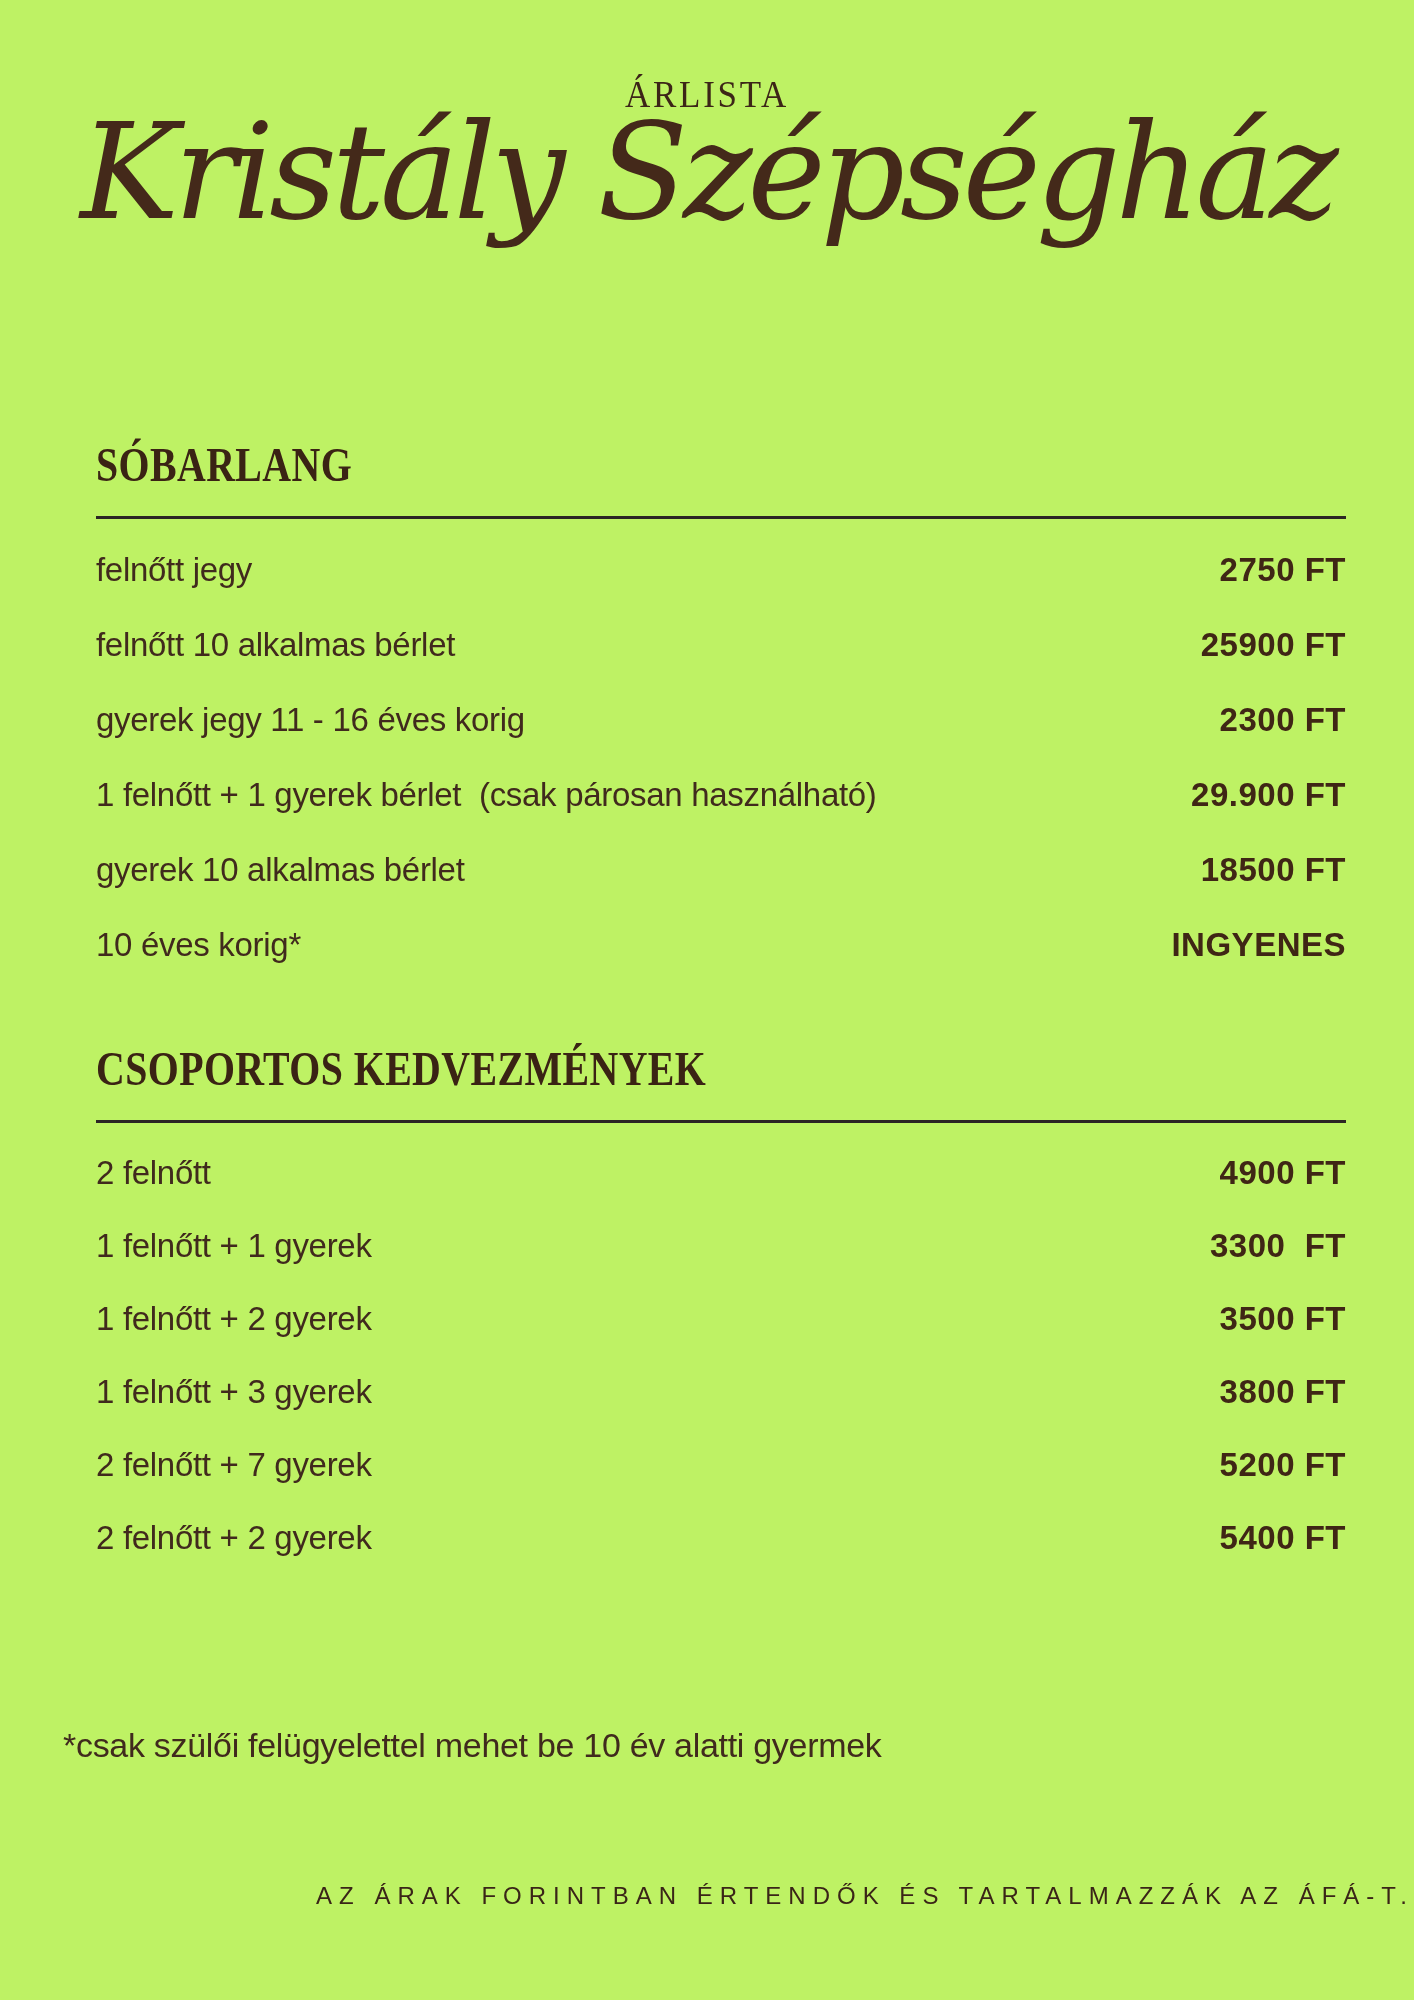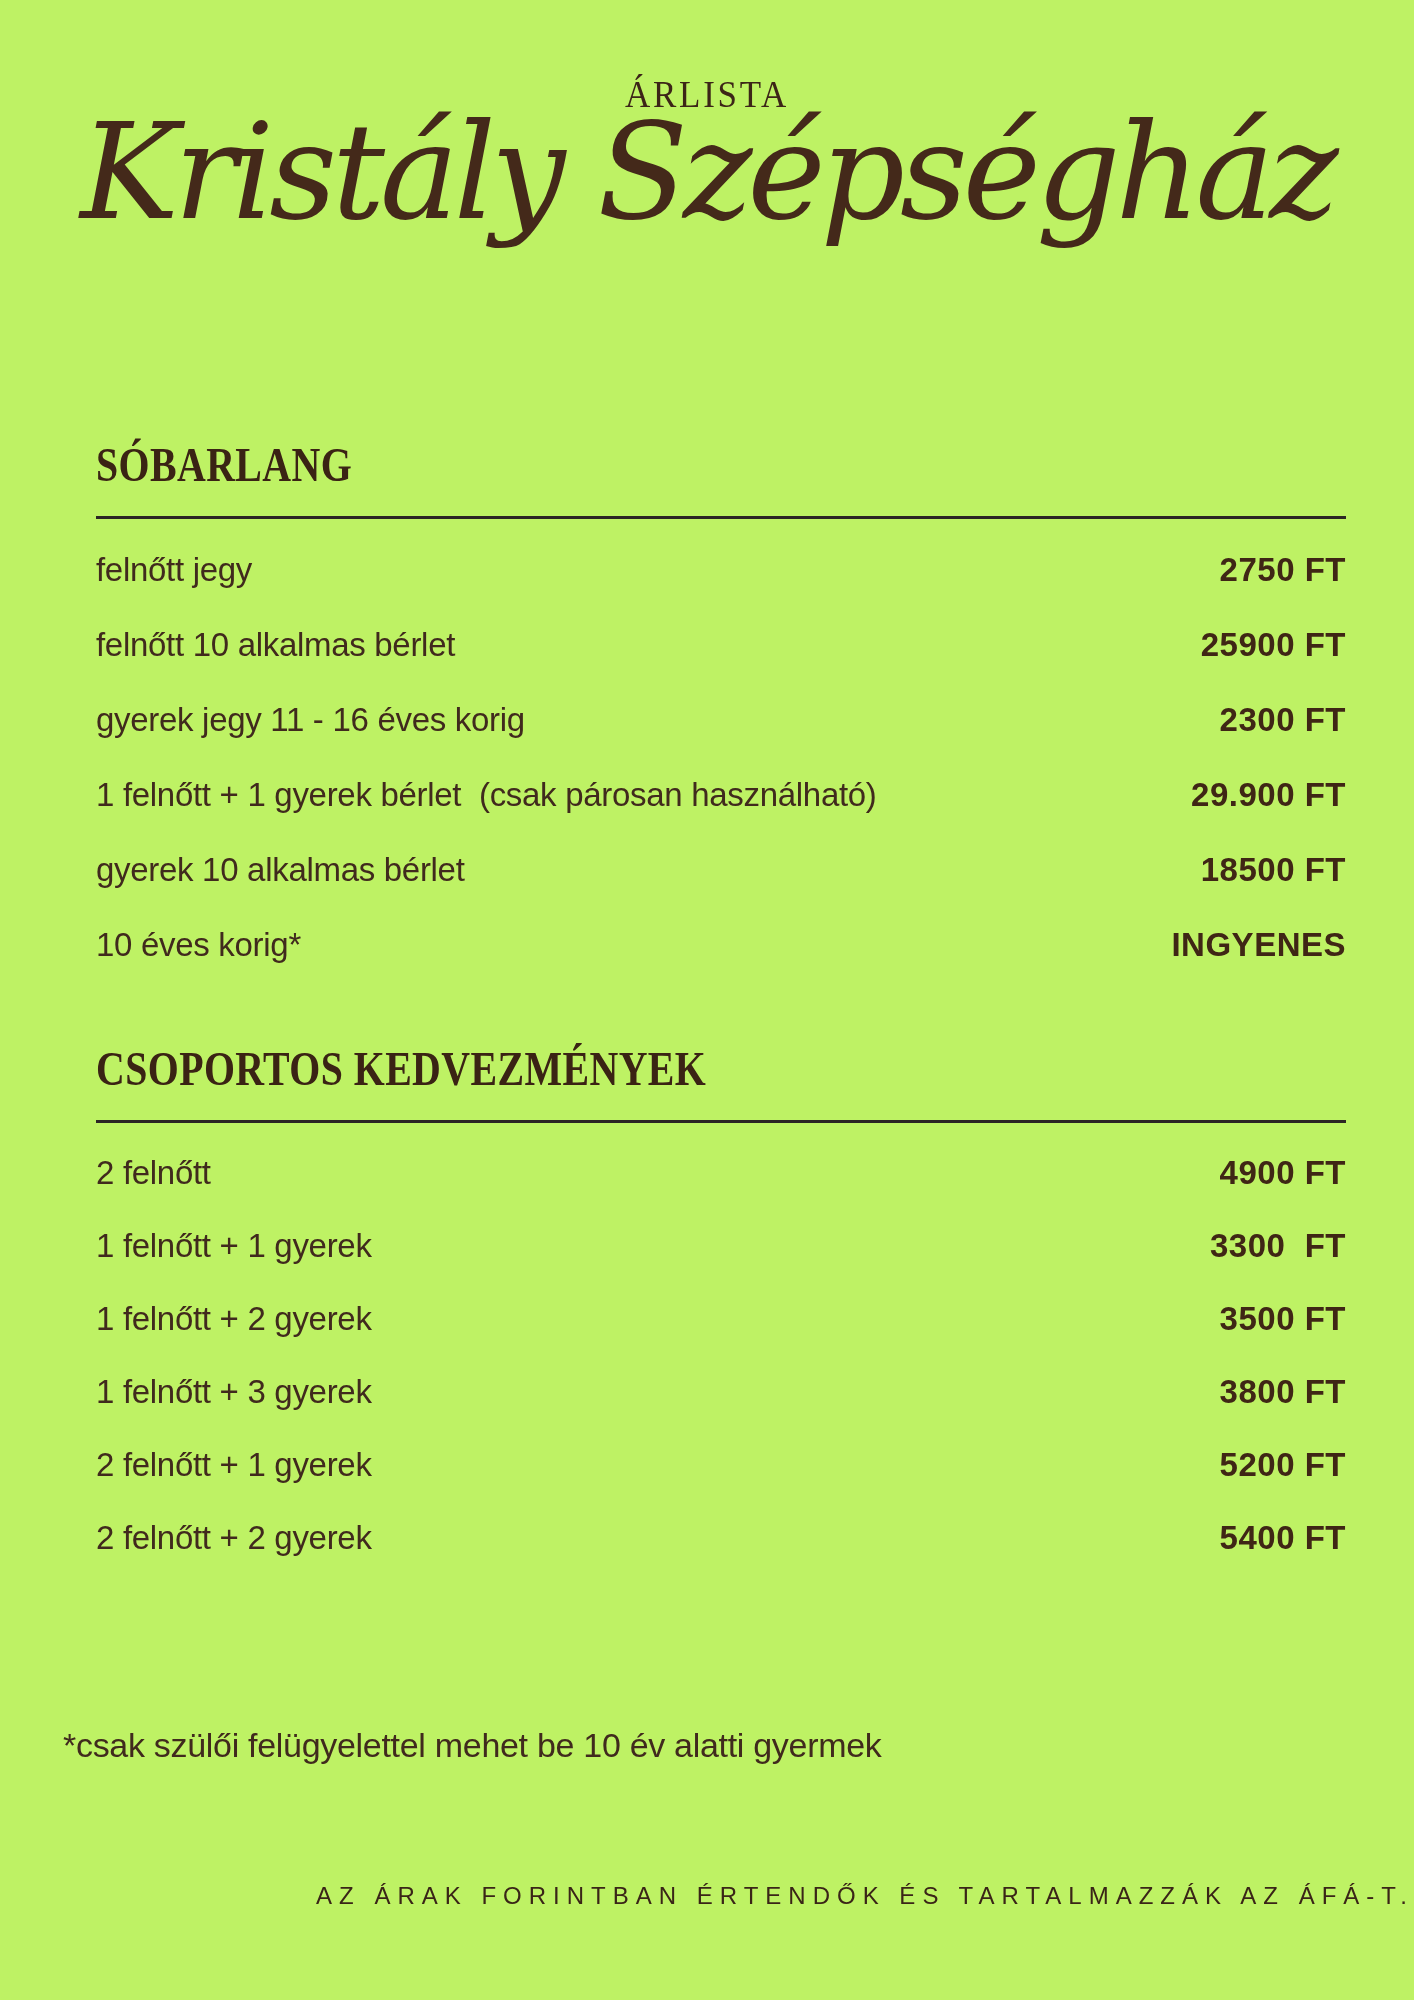--- a/index.html
+++ b/index.html
@@ -145,21 +145,21 @@
       </div>
       <div class="row">
         <span class="row-label">1 felnőtt + 2 gyerek</span>
         <span class="row-price">3500 FT</span>
       </div>
       <div class="row">
         <span class="row-label">1 felnőtt + 3 gyerek</span>
         <span class="row-price">3800 FT</span>
       </div>
       <div class="row">
-        <span class="row-label">2 felnőtt + 1 gyerek</span>
+        <span class="row-label">2 felnőtt + 7 gyerek</span>
         <span class="row-price">5200 FT</span>
       </div>
       <div class="row">
         <span class="row-label">2 felnőtt + 2 gyerek</span>
         <span class="row-price">5400 FT</span>
       </div>
     </div>
   </div>
 
   <div class="footnote">*csak szülői felügyelettel mehet be 10 év alatti gyermek</div>

